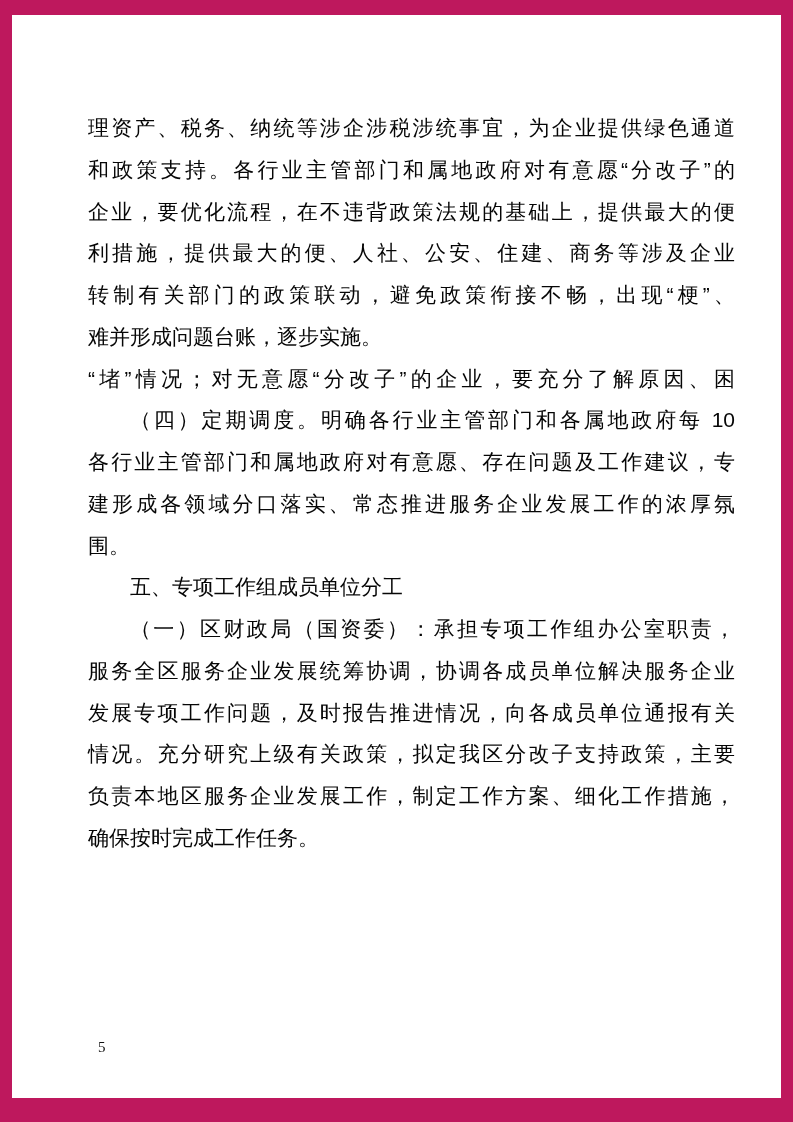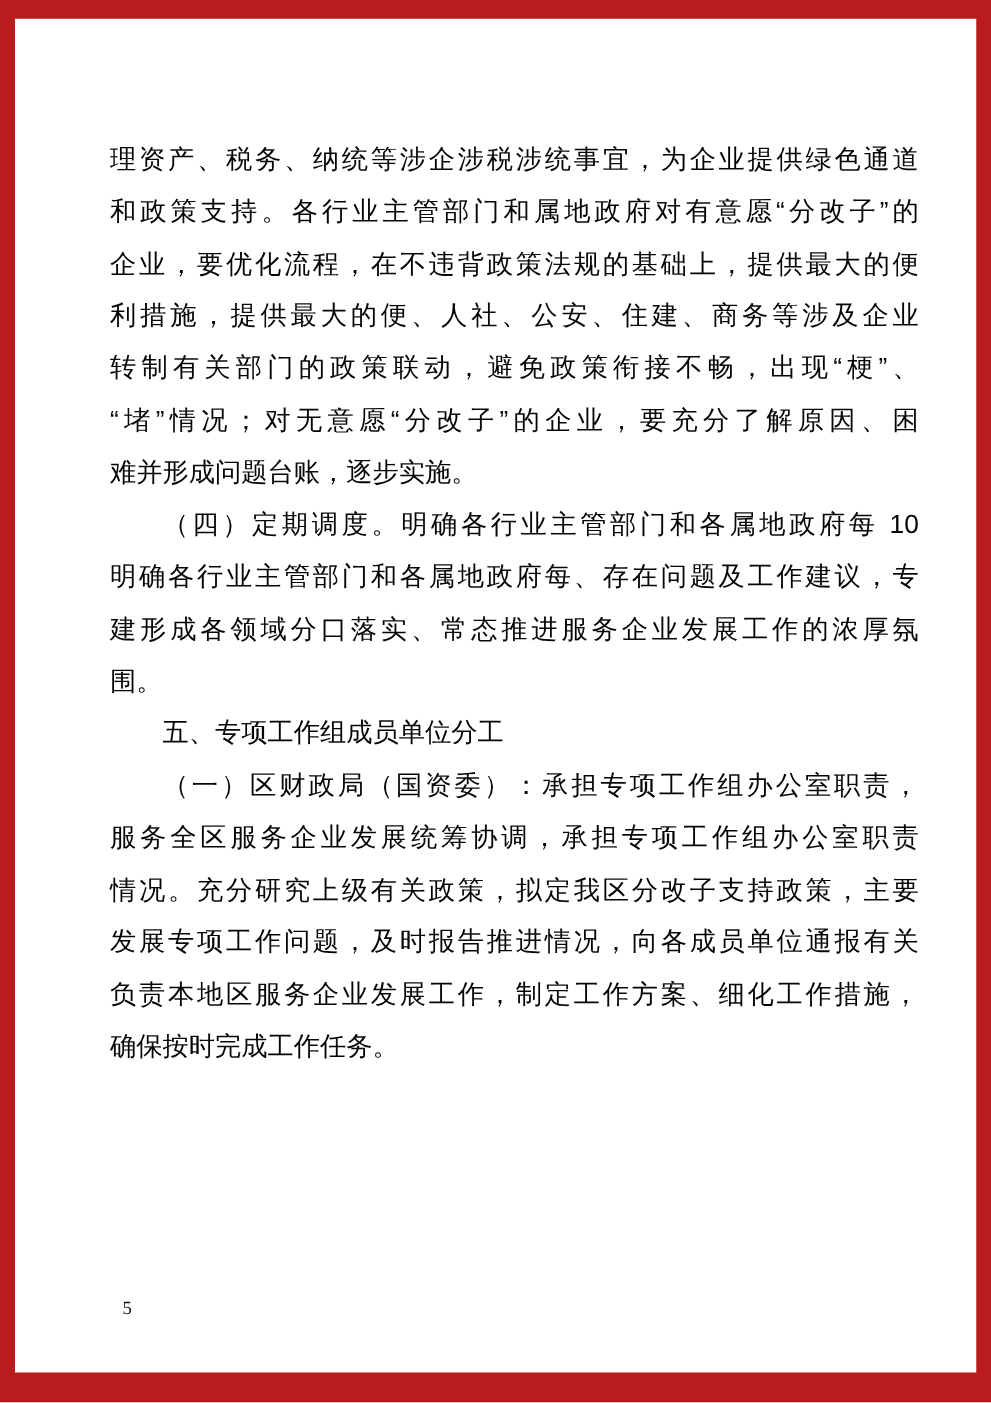--- a/index.html
+++ b/index.html
@@ -52,49 +52,49 @@
     top: 1025px;
     font-family: "Liberation Serif", serif;
     font-size: 15px;
     line-height: 1;
     color: #111111;
   }
 </style>
 </head>
 <body>
 
-<div class="frame" style="background: #b91c1c;">
+<div class="frame" style="background: #be185d;">
   <div class="sheet" style="background: rgb(255, 255, 255);">
 
     <div class="text-block" style="color: rgb(6, 6, 6);">
 
       <div>
         <div class="line">理资产、税务、纳统等涉企涉税涉统事宜，为企业提供绿色通道</div>
         <div class="line">和政策支持。各行业主管部门和属地政府对有意愿“分改子”的</div>
         <div class="line">企业，要优化流程，在不违背政策法规的基础上，提供最大的便</div>
         <div class="line">利措施，提供最大的便、人社、公安、住建、商务等涉及企业</div>
         <div class="line">转制有关部门的政策联动，避免政策衔接不畅，出现“梗”、</div>
+        <div class="line end">难并形成问题台账，逐步实施。</div>
         <div class="line">“堵”情况；对无意愿“分改子”的企业，要充分了解原因、困</div>
-        <div class="line end">难并形成问题台账，逐步实施。</div>
       </div>
 
       <div>
         <div class="line ind">（四）定期调度。明确各行业主管部门和各属地政府每 10</div>
-        <div class="line">明确各行业主管部门和各属地政府每、存在问题及工作建议，专</div>
+        <div class="line">各行业主管部门和属地政府对有意愿、存在问题及工作建议，专</div>
         <div class="line">建形成各领域分口落实、常态推进服务企业发展工作的浓厚氛</div>
         <div class="line end">围。</div>
       </div>
 
       <div class="line ind end">五、专项工作组成员单位分工</div>
 
       <div>
         <div class="line ind">（一）区财政局（国资委）：承担专项工作组办公室职责，</div>
-        <div class="line">服务全区服务企业发展统筹协调，承担专项工作组办公室职责</div>
+        <div class="line">服务全区服务企业发展统筹协调，协调各成员单位解决服务企业</div>
+        <div class="line">发展专项工作问题，及时报告推进情况，向各成员单位通报有关</div>
         <div class="line">情况。充分研究上级有关政策，拟定我区分改子支持政策，主要</div>
-        <div class="line">发展专项工作问题，及时报告推进情况，向各成员单位通报有关</div>
         <div class="line">负责本地区服务企业发展工作，制定工作方案、细化工作措施，</div>
         <div class="line end">确保按时完成工作任务。</div>
       </div>
 
 
     </div>
 
     <div class="page-number">5</div>
 
   </div>

